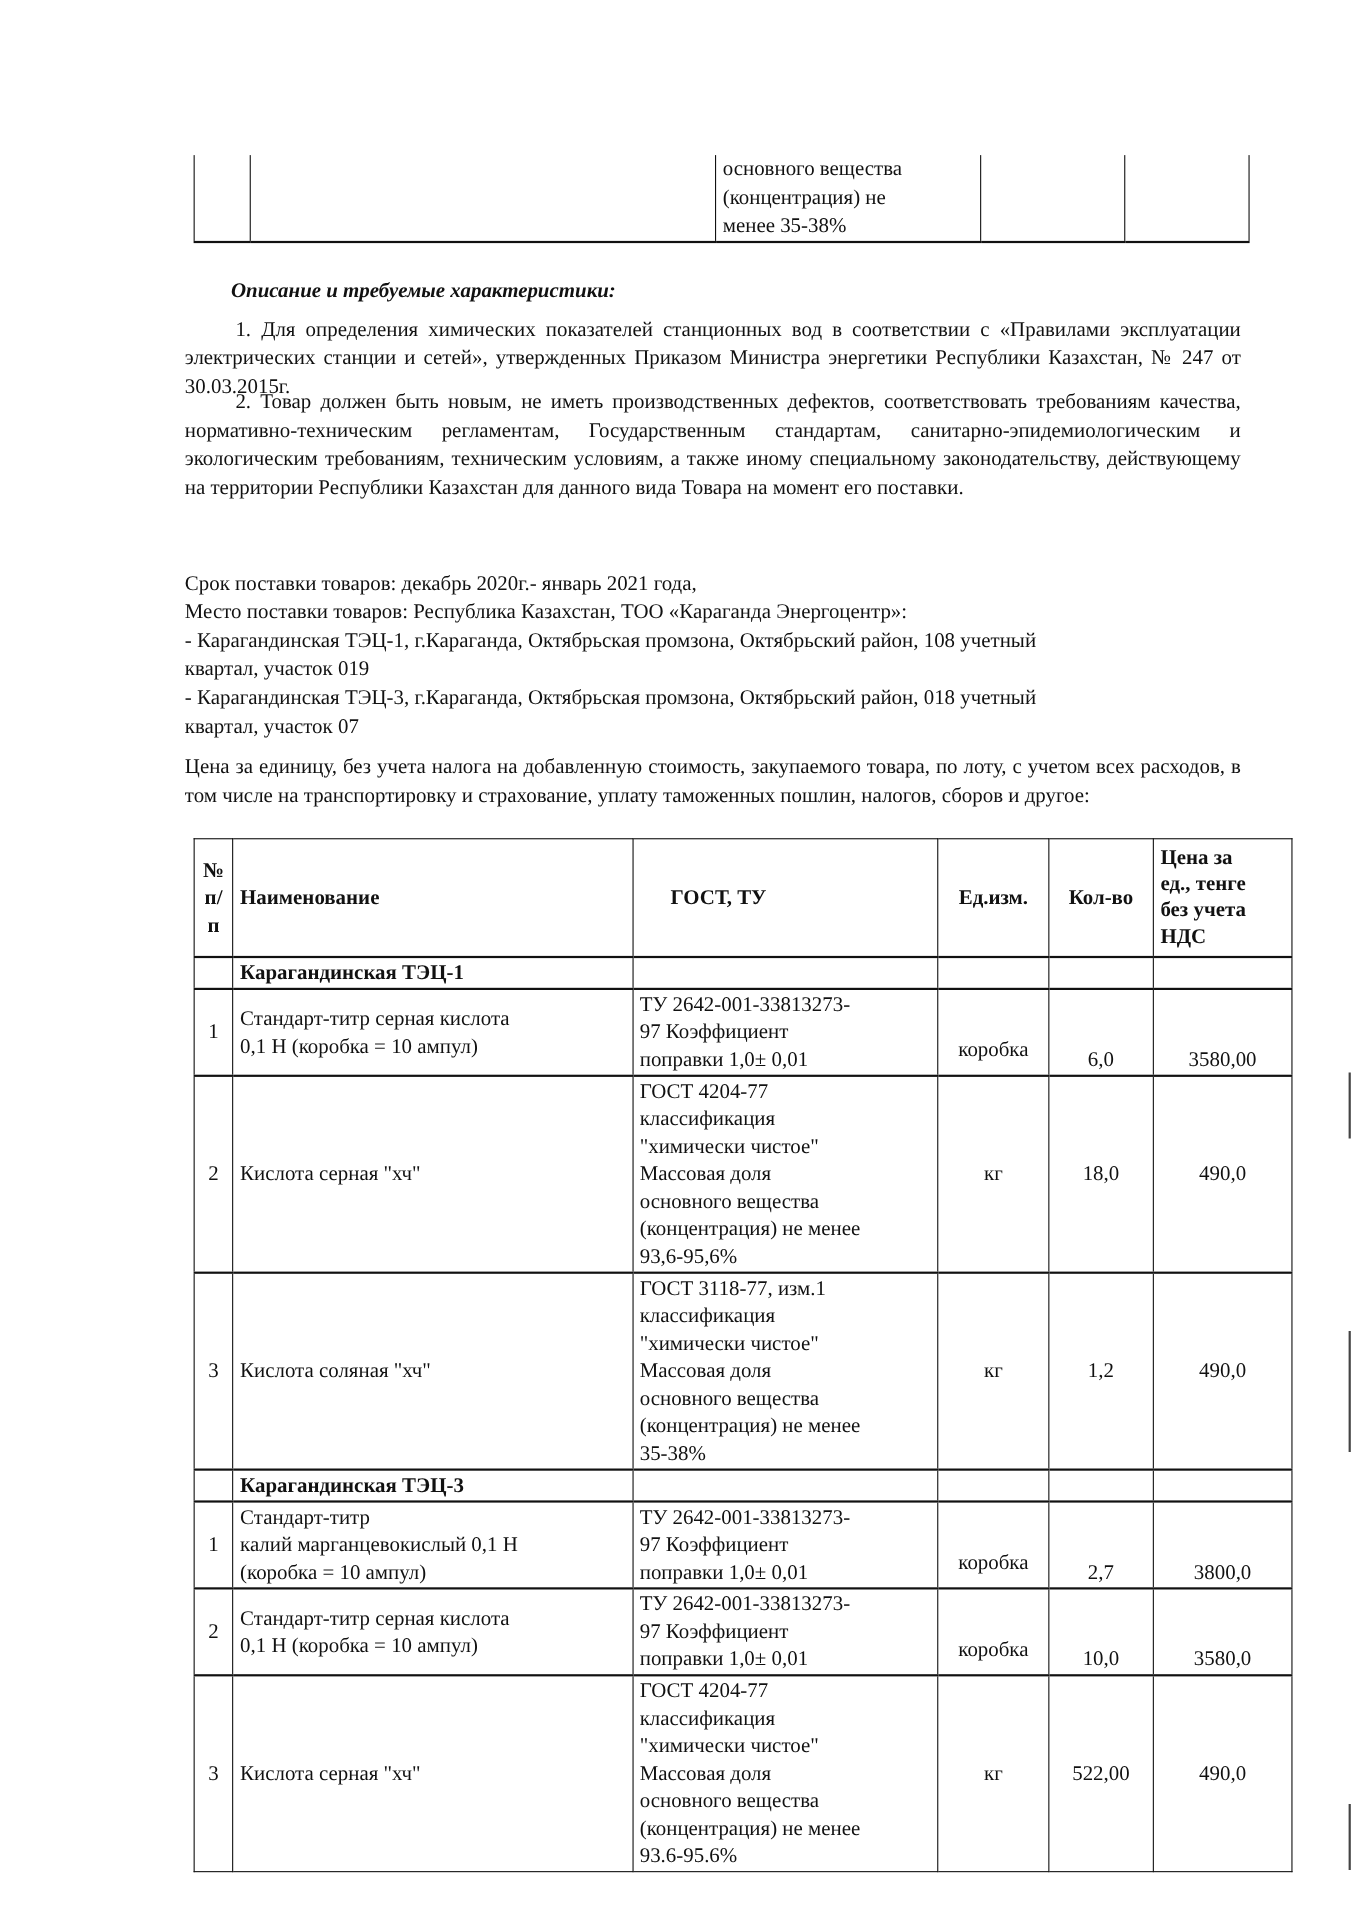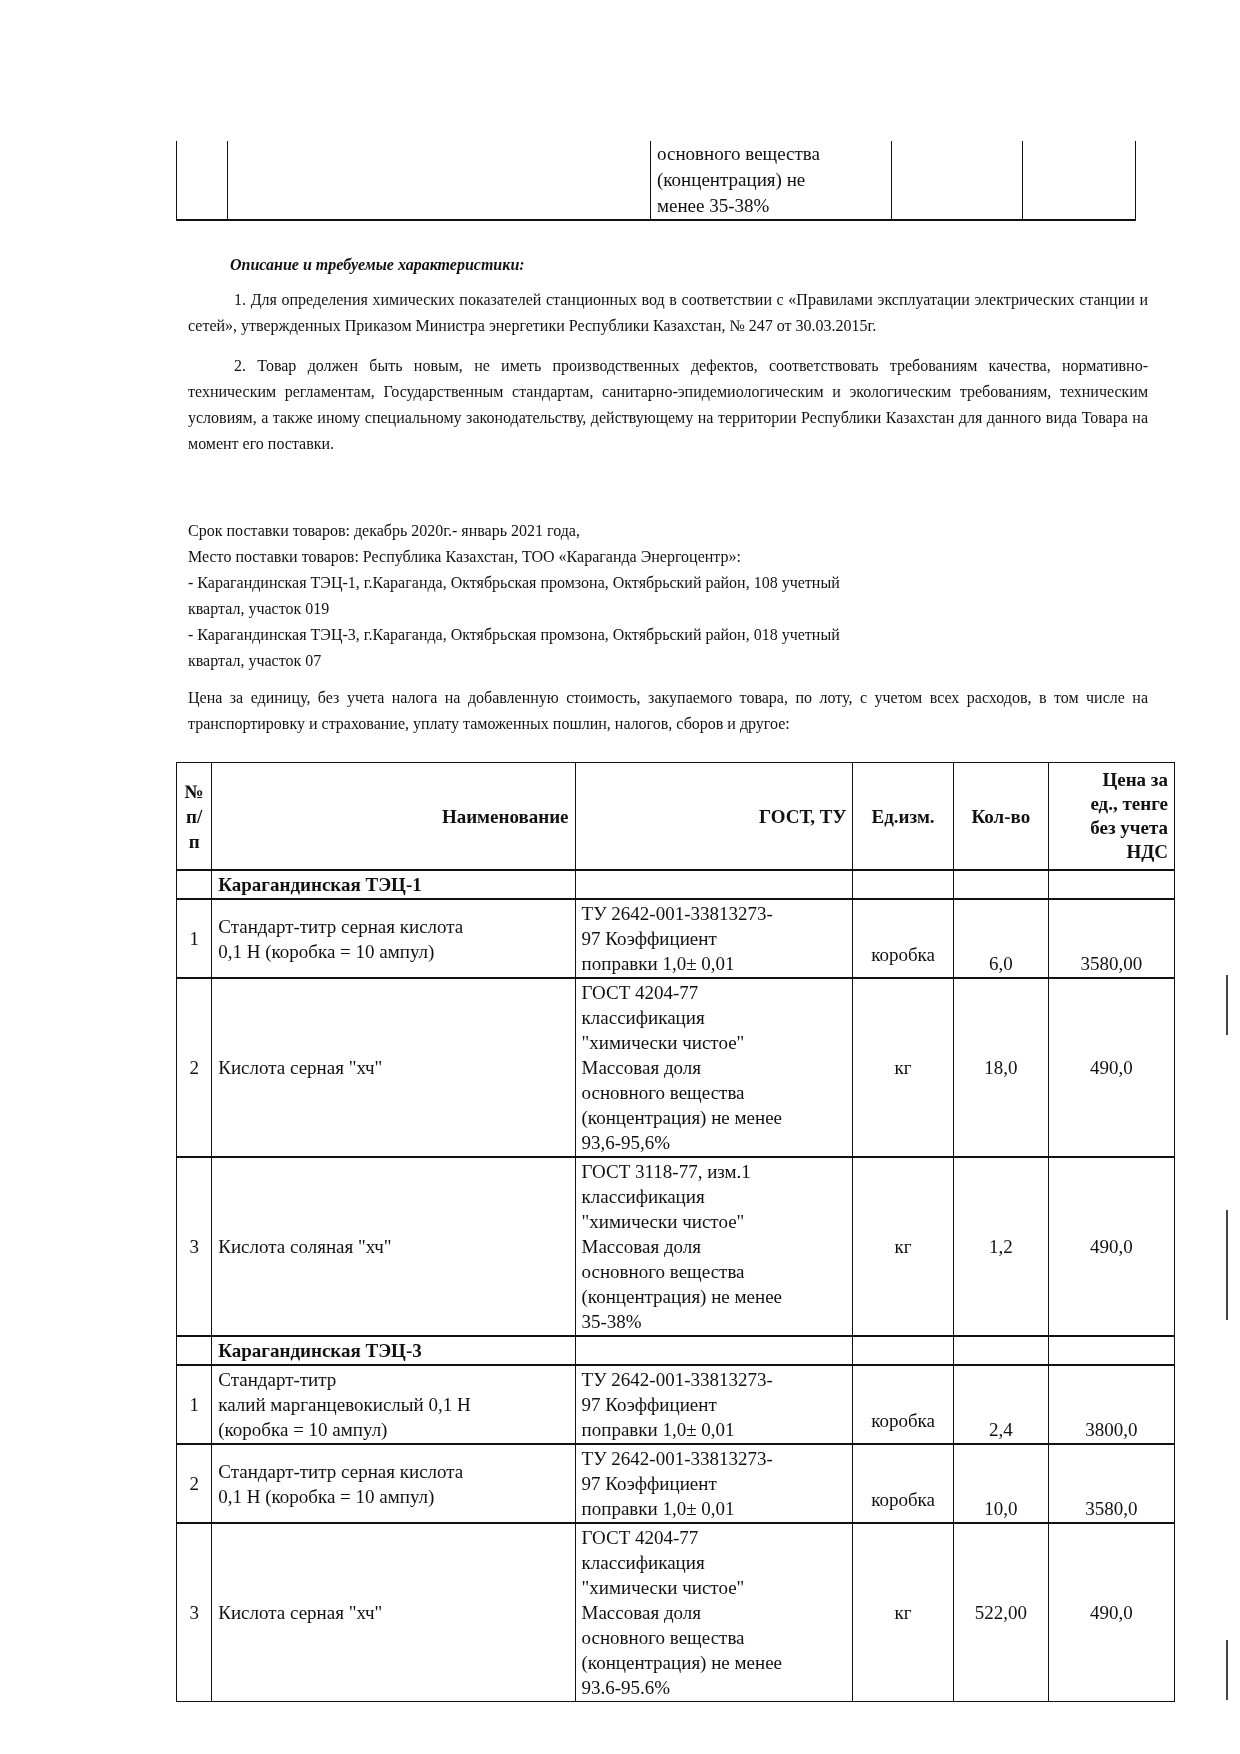--- a/index.html
+++ b/index.html
@@ -12,21 +12,21 @@
 
     
     .top-table { position: absolute; left: 176px; top: 141px; width: 960px; border-collapse: collapse; }
     .top-table td { border-left: 1.6px solid #111; border-right: 1.6px solid #111; border-bottom: 2px solid #111; vertical-align: top; padding: 0 6px; line-height: 26px; font-size: 19px; }
     .top-table td.c1 { width: 38px; }
     .top-table td.c2 { width: 410px; }
     .top-table td.c3 { width: 228px; }
     .top-table td.c4 { width: 118px; }
 
     
-    .text { position: absolute; left: 188px; width: 960px; line-height: 26px; font-size: 16px; }
+    .text { position: absolute; left: 168px; width: 960px; line-height: 26px; font-size: 19px; }
     .heading { top: 252px; font-style: italic; font-weight: bold; padding-left: 42px; }
     .p1 { top: 275px; text-align: justify; margin-top: 12px; }
     .p2 { top: 353px; text-align: justify; }
     .indent { text-indent: 46px; }
     .delivery { top: 506px; margin-top: 12px; }
     .price-note { top: 685px; text-align: justify; }
     .line { white-space: nowrap; }
 
     
     .main-table { position: absolute; left: 176px; top: 762px; width: 999px; border-collapse: collapse; table-layout: fixed; }
@@ -41,21 +41,21 @@
     .col-qty { width: 89px; }
     .col-price { width: 118px; }
     td.n { text-align: center; }
     td.unit { text-align: center; font-family: Liberation Serif, serif; }
     td.qty { text-align: center; vertical-align: bottom; }
     td.price { text-align: center; vertical-align: bottom; }
     td.qty.mid, td.price.mid { vertical-align: middle; }
     td.unit.low { vertical-align: bottom; padding-bottom: 10px; }
     td.gost { vertical-align: top; }
     tr.section td { font-weight: bold; height: 24px; }
-    tr.hdr th { height: 104px; text-align: right; }
+    tr.hdr th { height: 104px; }
     .thick-top td { border-top: 2.4px solid #111; }
 
     
     .margin-mark { position: absolute; background: #444; }
   </style>
 </head>
 <body>
 
 <div class="page">
 
@@ -191,21 +191,21 @@
             <div>Стандарт-титр</div>
             <div>калий марганцевокислый 0,1 Н</div>
             <div>(коробка = 10 ампул)</div>
           </td>
           <td class="gost">
             <div>ТУ 2642-001-33813273-</div>
             <div>97 Коэффициент</div>
             <div>поправки 1,0± 0,01</div>
           </td>
           <td class="unit low">коробка</td>
-          <td class="qty">2,4</td>
+          <td class="qty">2,7</td>
           <td class="price">3800,0</td>
         </tr>
         <tr class="thick-top">
           <td class="n">2</td>
           <td>
             <div>Стандарт-титр серная кислота</div>
             <div>0,1 Н (коробка = 10 ампул)</div>
           </td>
           <td class="gost">
             <div>ТУ 2642-001-33813273-</div>

